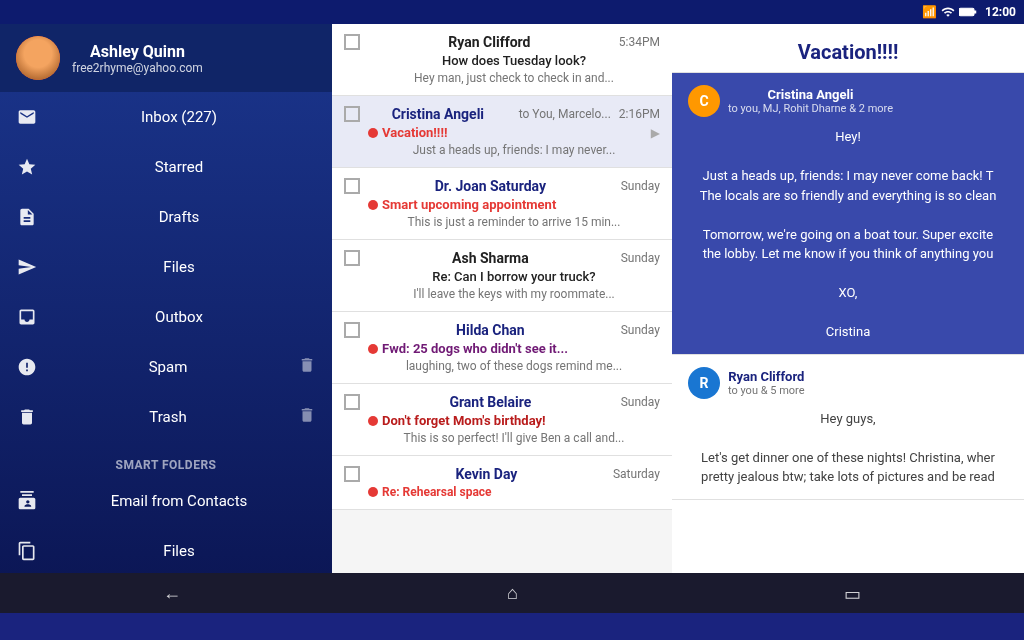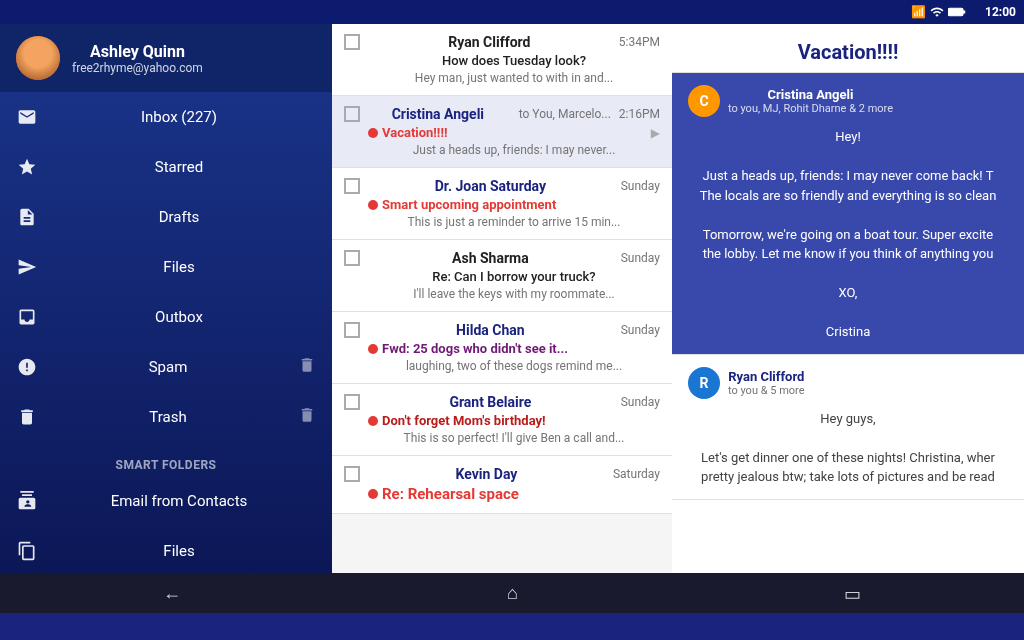--- a/index.html
+++ b/index.html
@@ -214,21 +214,21 @@
 <div class="status-bar">
   <div class="status-icons">
     <span style="color:white;font-size:12px;">📶</span>
     <svg width="14" height="14" viewBox="0 0 24 24" fill="white">
         <path d="M1 9l2 2c4.97-4.97 13.03-4.97 18 0l2-2C16.93 2.93 7.08 2.93 1 9zm8 8l3 3 3-3c-1.65-1.66-4.34-1.66-6 0zm-4-4l2 2c2.76-2.76 7.24-2.76 10 0l2-2C15.14 9.14 8.87 9.14 5 13z"></path>
       </svg>
     <svg width="18" height="14" viewBox="0 0 24 12" fill="white">
         <rect x="0" y="1" width="20" height="10" rx="2" ry="2" stroke="white" stroke-width="1.5" fill="white"></rect>
         <rect x="20" y="4" width="3" height="4" fill="white"></rect>
       </svg>
-    <span style="color:white;font-size:12px;font-weight:bold;margin-left:15px;">12:00</span>
+    <span style="color:white;font-size:12px;font-weight:bold;margin-left:4px;">12:00</span>
   </div>
 </div>
 
 <div class="main-layout">
 
   <div class="sidebar">
 
     <div class="user-header">
       <div class="avatar">
         <div class="avatar-face"></div>
@@ -343,21 +343,21 @@
 
   <div class="email-list">
 
     <div class="email-item">
       <div class="email-item-header">
         <div class="checkbox"></div>
         <span class="sender-name">Ryan Clifford</span>
         <span class="email-time">5:34PM</span>
       </div>
       <div class="email-subject">How does Tuesday look?</div>
-      <div class="email-preview">Hey man, just wanted to with in and...</div>
+      <div class="email-preview">Hey man, just check to check in and...</div>
     </div>
 
     <div class="email-item" style="background:#e8eaf6;">
       <div class="email-item-header">
         <div class="checkbox"></div>
         <span class="sender-name unread">Cristina Angeli</span>
         <span style="font-size:12px;color:#757575;">&nbsp;to You, Marcelo...</span>
         <span class="email-time">2:16PM</span>
       </div>
       <div class="subject-row">
@@ -418,21 +418,21 @@
     </div>
 
     <div class="email-item">
       <div class="email-item-header">
         <div class="checkbox"></div>
         <span class="sender-name unread">Kevin Day</span>
         <span class="email-time">Saturday</span>
       </div>
       <div class="subject-row">
         <span class="red-dot"></span>
-        <span style="font-size:15px;font-weight:bold;color:#e53935;">Re: Rehearsal space</span>
+        <span style="font-size:12px;font-weight:bold;color:#e53935;">Re: Rehearsal space</span>
       </div>
     </div>
 
   </div>
 
   <div class="email-detail">
     <div class="detail-subject">Vacation!!!!</div>
 
     <div class="message-block highlighted">
       <div class="message-header">

